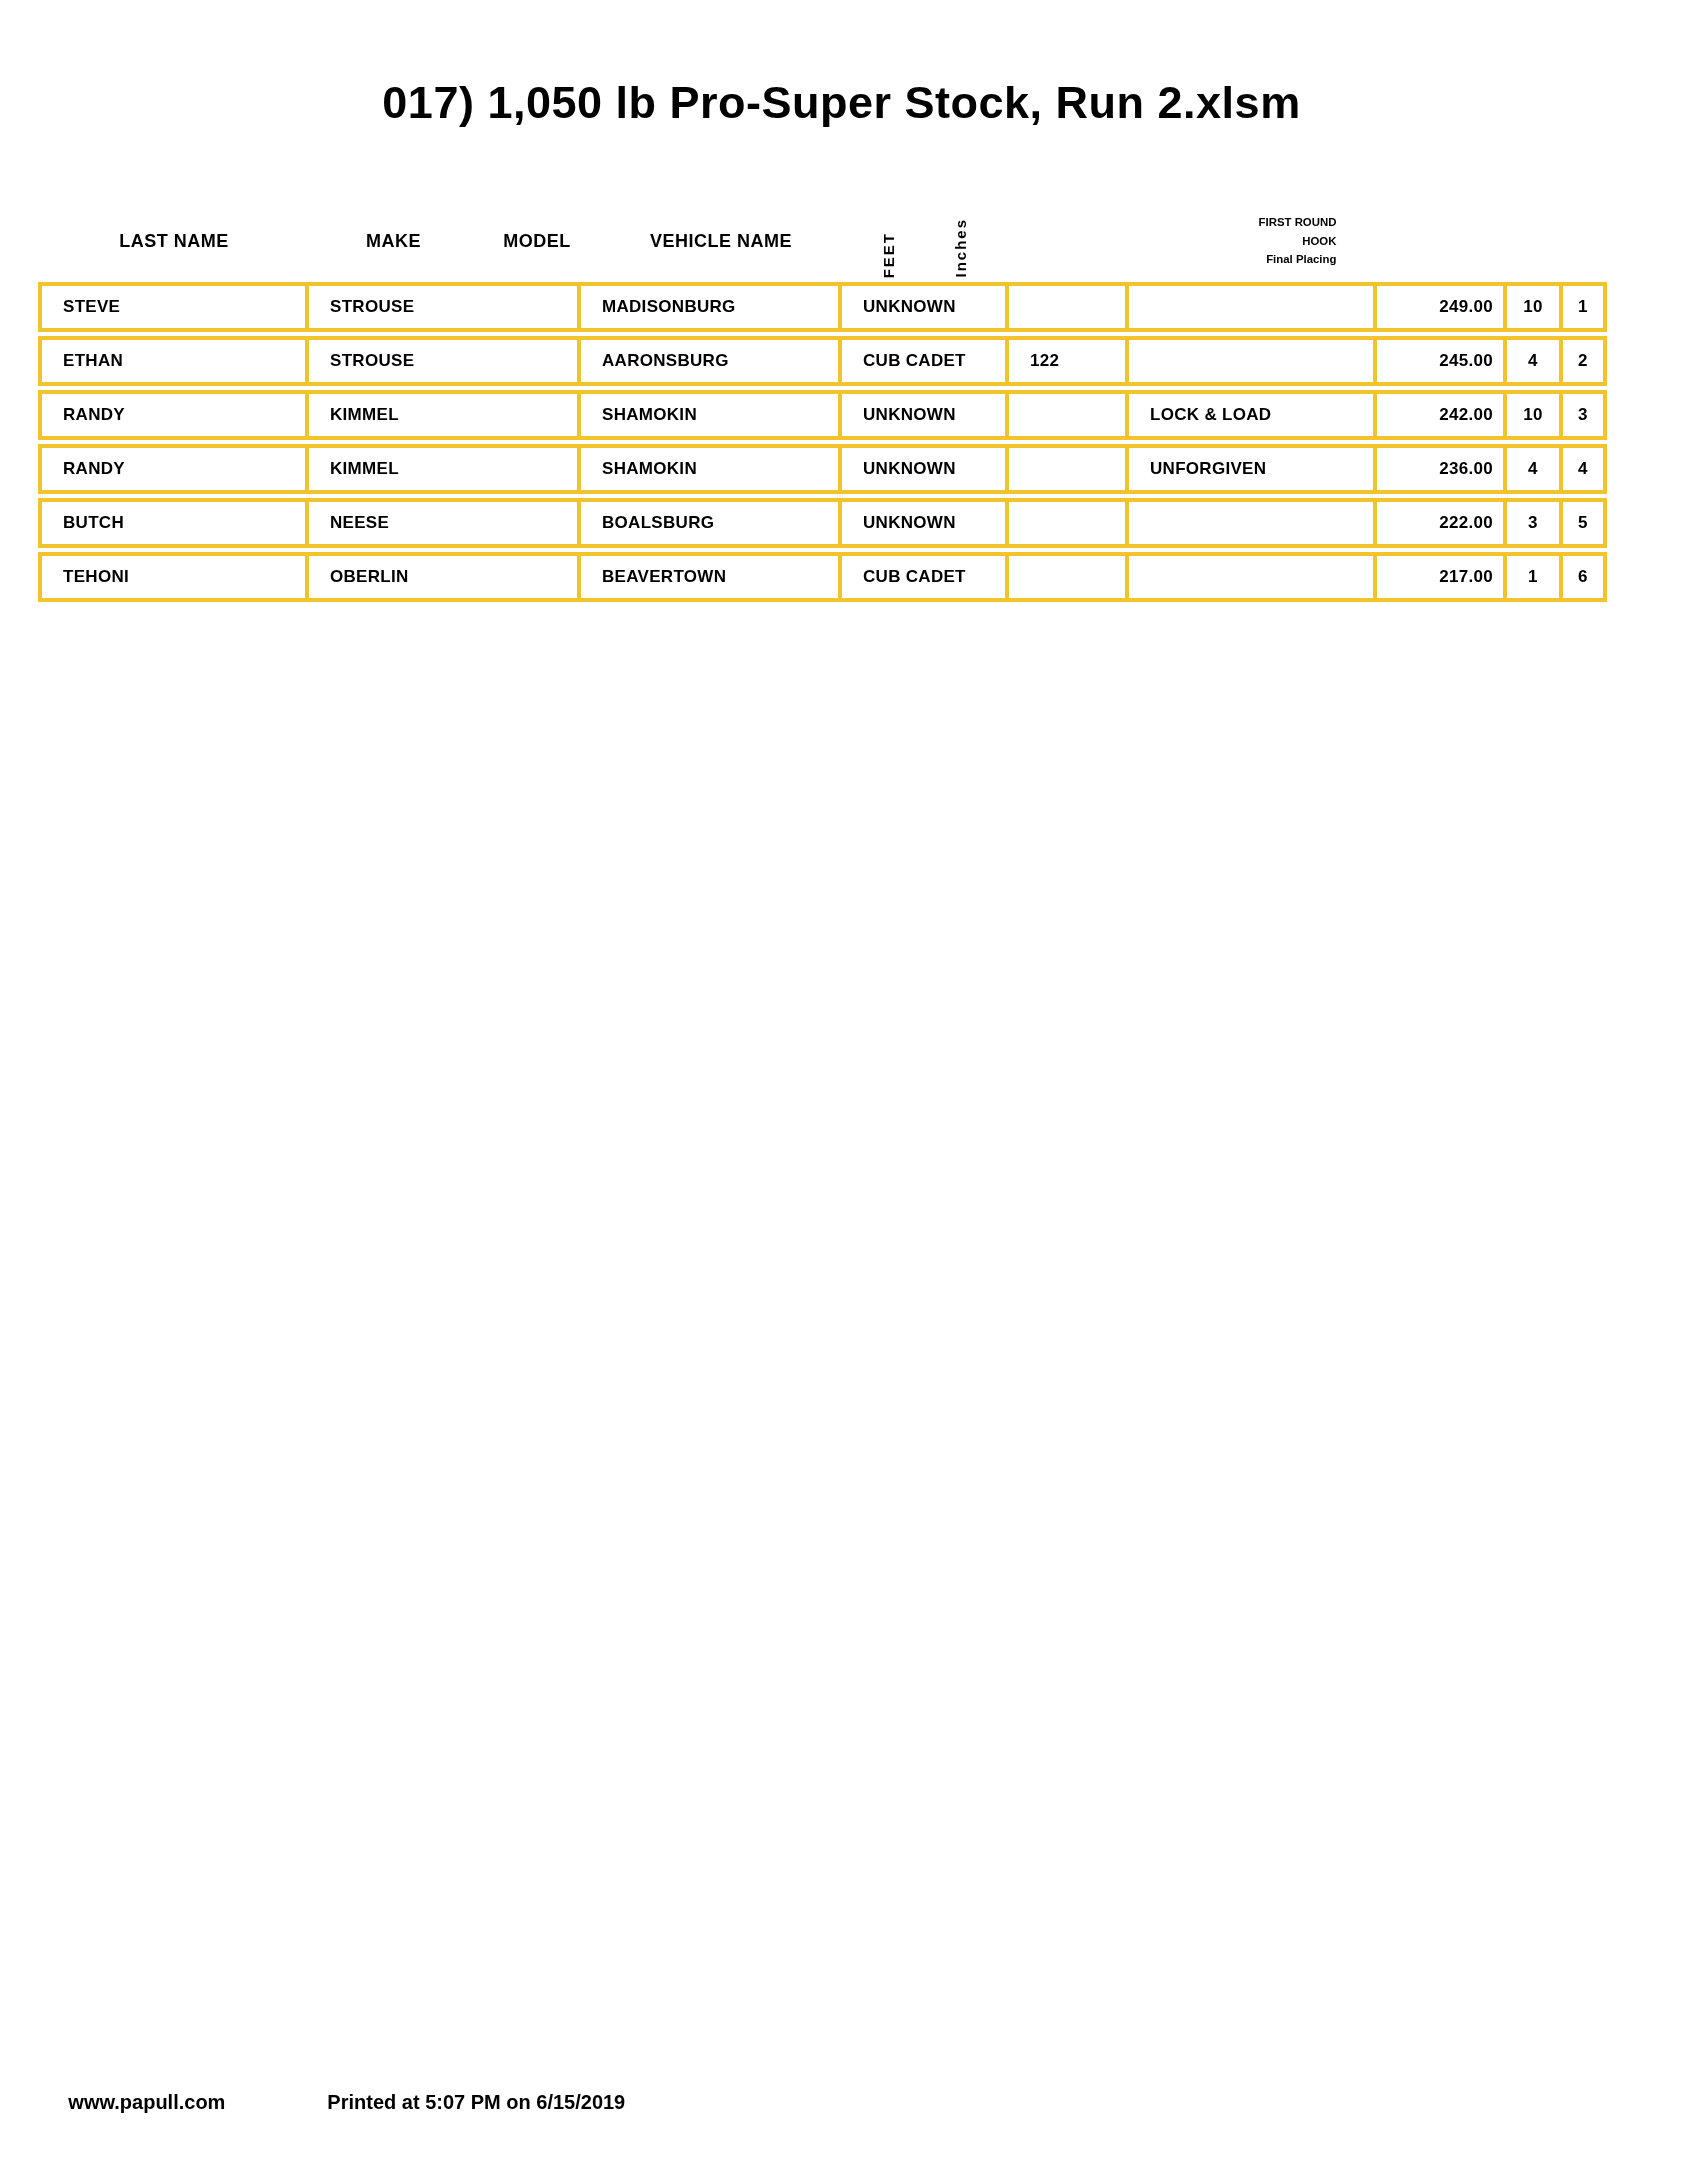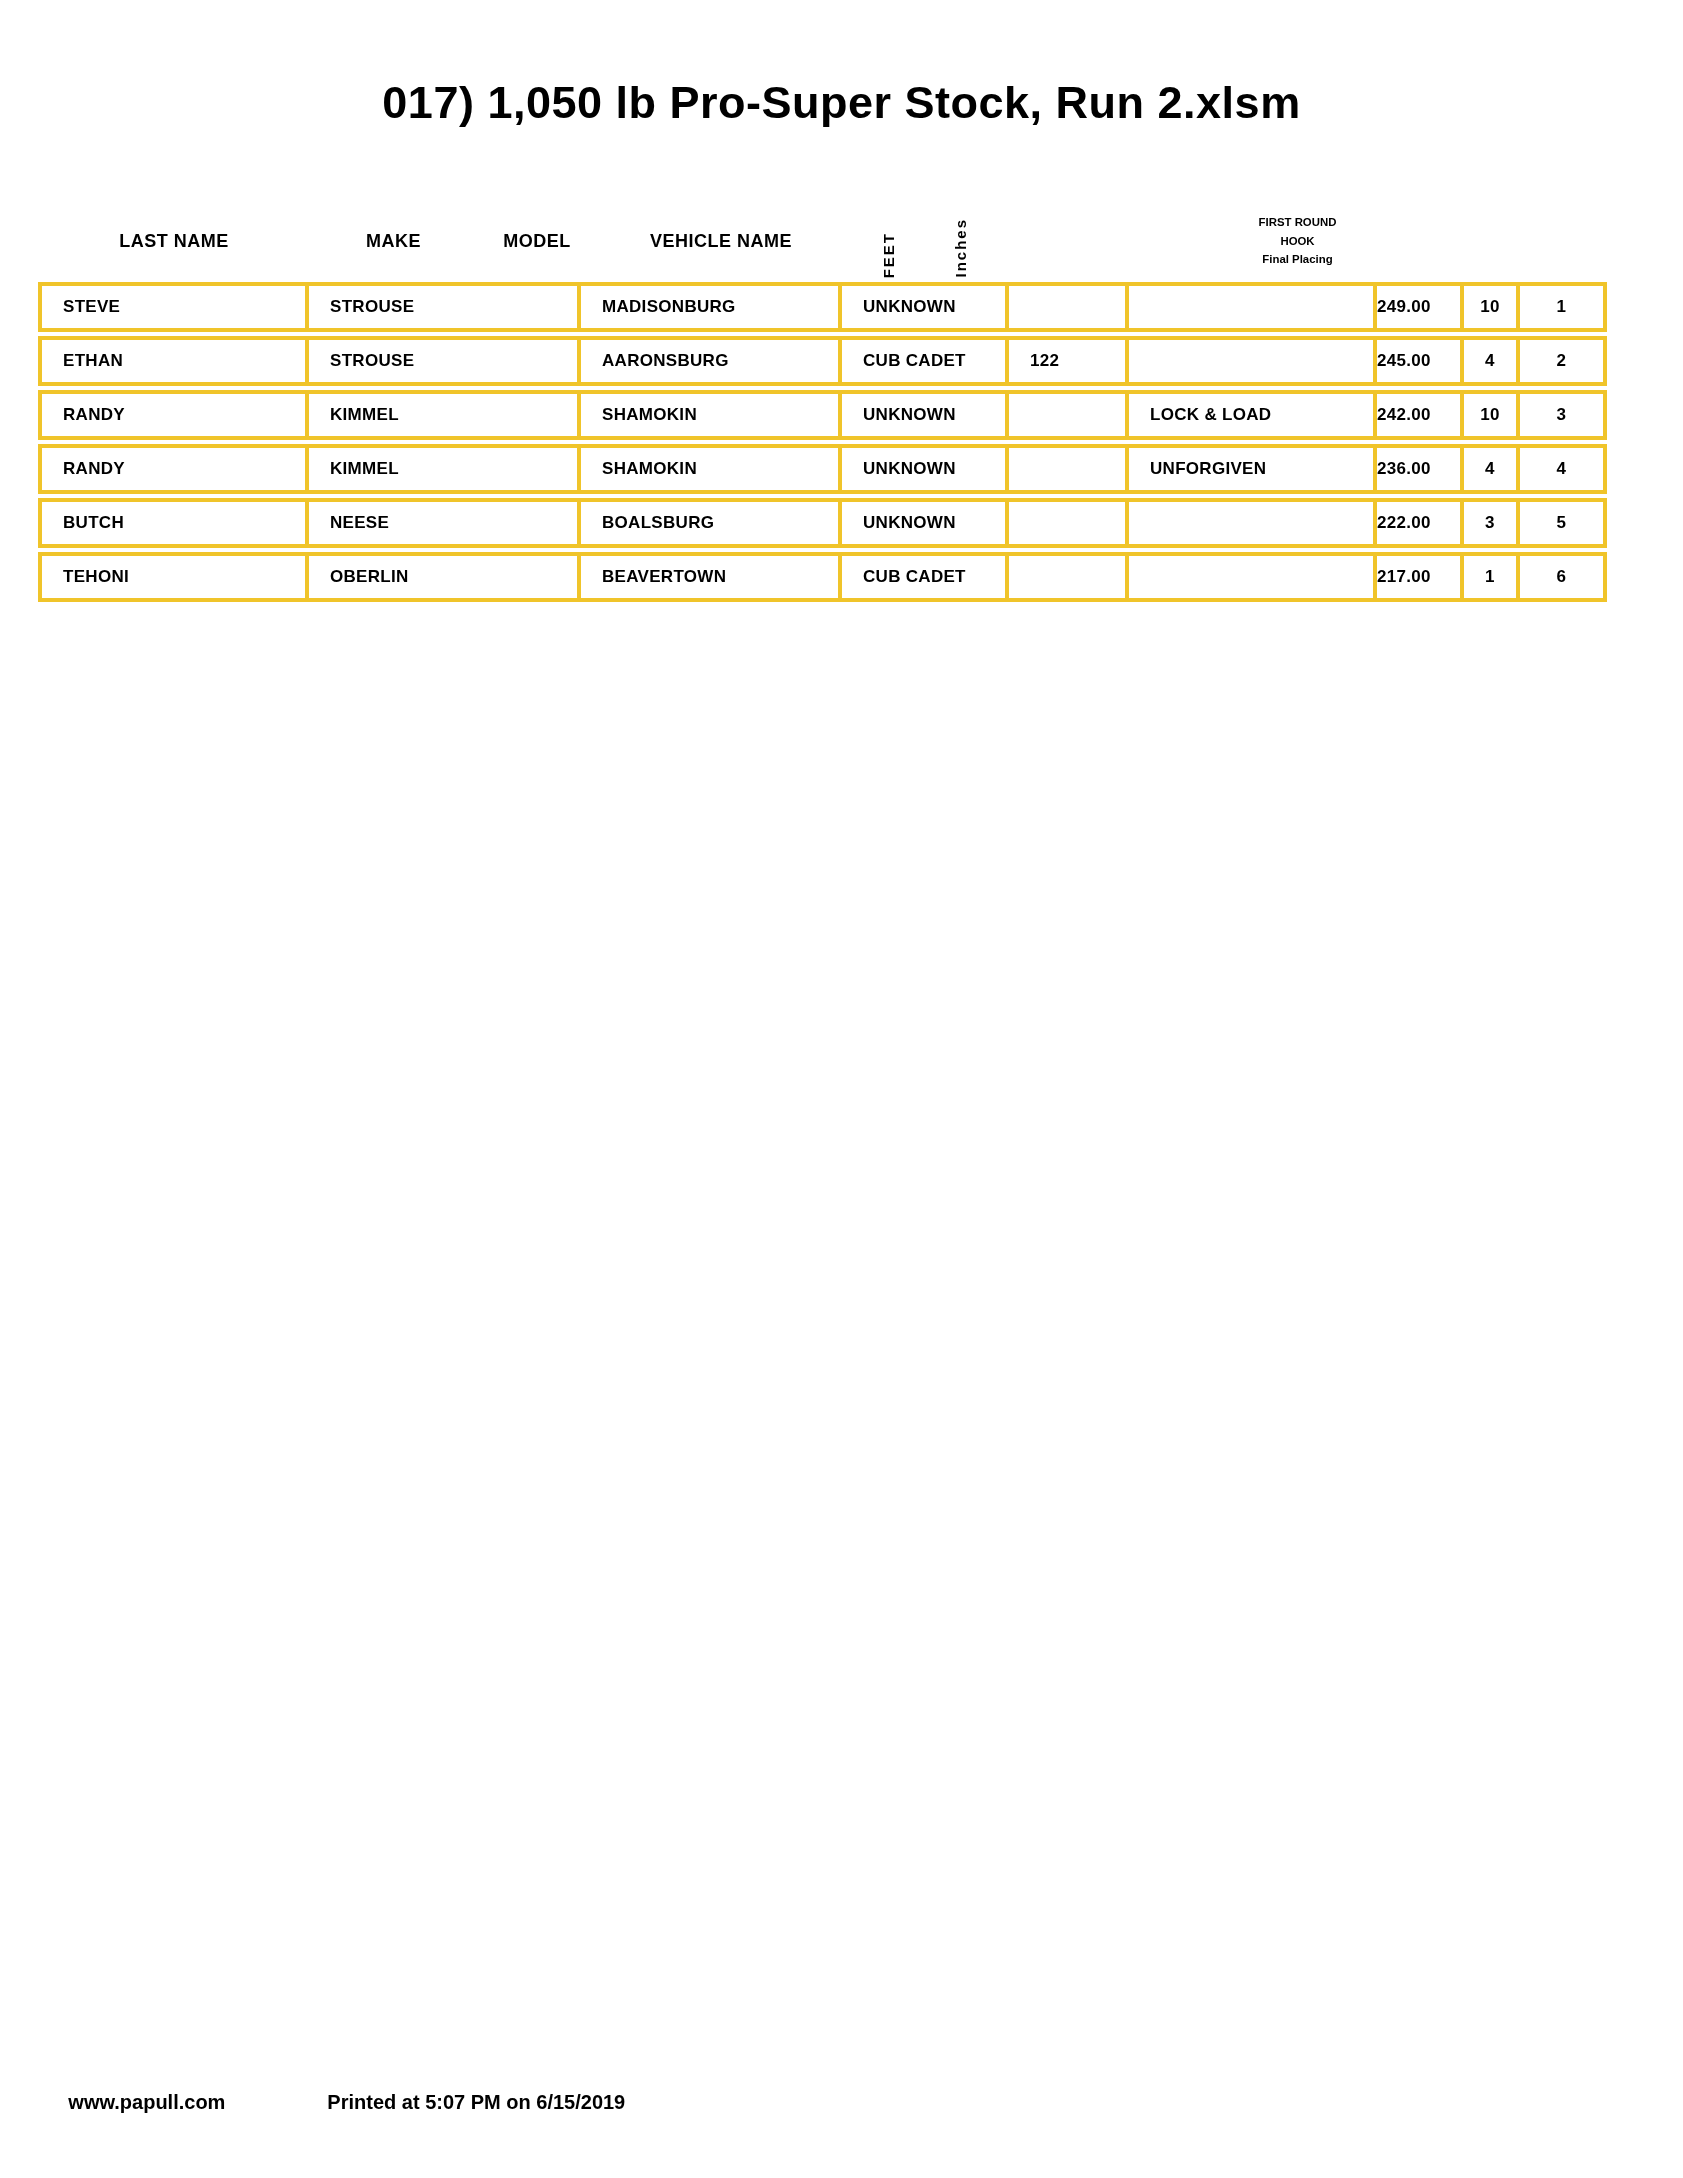--- a/index.html
+++ b/index.html
@@ -70,21 +70,21 @@
     transform: rotate(180deg);
     font-size: 15px;
     font-weight: bold;
     letter-spacing: 2px;
     margin-bottom: 4px;
     white-space: nowrap;
   }
   .hhook {
     font-size: 11.4px;
     font-weight: bold;
-    text-align: center;
+    text-align: right;
     line-height: 1.6;
     margin-bottom: 14px;
     white-space: nowrap;
   }
 
   
   .tbody {
     position: absolute;
     top: 282px; left: 38px;
     width: 1569px;
@@ -102,21 +102,21 @@
     border-right: 4px solid var(--gold);
     font-size: 17px;
     font-weight: bold;
     line-height: 42px;
     padding-left: 21px;
     white-space: nowrap;
     overflow: hidden;
     letter-spacing: 0.3px;
   }
   .cell.c8 { border-right: none; }
-  .cell.num { text-align: left; padding-right: 10px; padding-left: 0; }
+  .cell.num { text-align: right; padding-right: 10px; padding-left: 0; margin-left: 43px; }
   .cell.ctr { text-align: center; padding-left: 0; }
 
   
   .footer {
     position: absolute;
     left: 35px; top: 2059px;
     font-size: 20px;
     font-weight: bold;
   }
   .footer-line1 { white-space: pre; }

